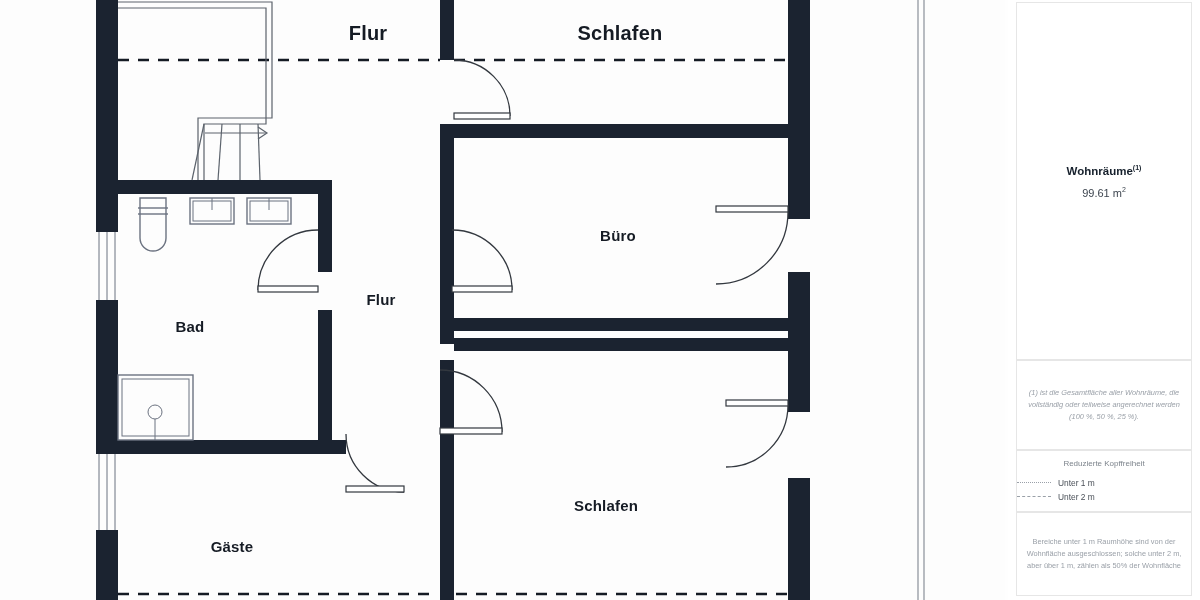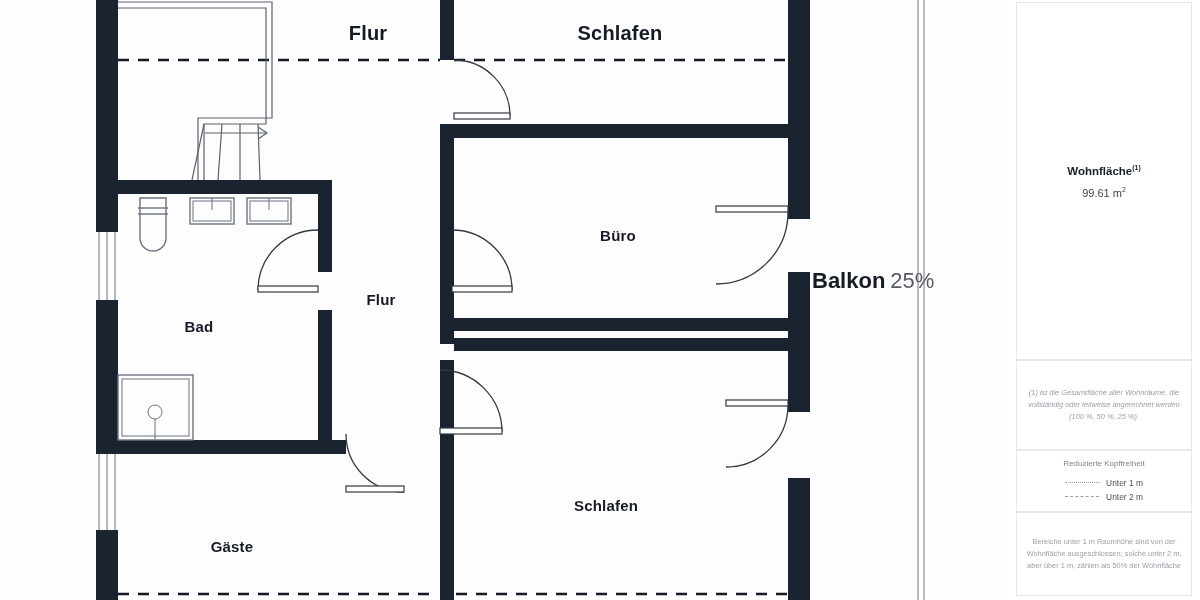--- a/index.html
+++ b/index.html
@@ -92,21 +92,20 @@
     padding: 0 9px;
   }
   .legend-title {
     font-size: 8px;
     color: #7d848c;
     margin-bottom: 8px;
   }
   .legend-row {
     display: flex;
     align-items: center;
-    justify-content: center;
     gap: 7px;
     margin: 2px 0;
     width: 100%;
   }
   .legend-dash { width: 34px; height: 0; border-top: 1px solid #9aa0a8; }
   .legend-dash.d1 { border-top-style: dotted; }
   .legend-dash.d2 { border-top-style: dashed; }
   .legend-text { font-size: 8.4px; color: #4a5058; }
 </style>
 </head>
@@ -265,34 +264,31 @@
         <path class="door" d="M788 405 A 62 62 0 0 1 726 467"></path>
         <rect class="leaf" x="726" y="400" width="62" height="6"></rect>
       </g>
 
     </svg>
 
     <div class="room-label rl-lg" style="left:368px; top:33px;">Flur</div>
     <div class="room-label rl-lg" style="left:620px; top:33px;">Schlafen</div>
     <div class="room-label rl-xl" style="left:618px; top:235px;">Büro</div>
     <div class="room-label rl-xl" style="left:381px; top:299px;">Flur</div>
-    <div class="room-label rl-xl" style="left:199px; top:326px;">Bad</div>
+    <div class="room-label rl-xl" style="left:190px; top:326px;">Bad</div>
     <div class="room-label rl-xl" style="left:232px; top:538px;margin-top:8px;">Gäste</div>
     <div class="room-label rl-xl" style="left:606px; top:505px;">Schlafen</div>
 
-    <div class="balkon-wrap" style="left:812px; top:281px;">
-      <span class="balkon-name">Balkon</span><span class="balkon-pct">25%</span>
-    </div>
   </div>
 
   <div id="panel">
 
     <div class="panel-card" id="card-area">
       <div class="area-title">
-        <span>Wohnfläche</span><sup>(1)</sup>
+        <span>Wohnräume</span><sup>(1)</sup>
       </div>
       <div class="area-value">
         <span>99.61 m</span><sup>2</sup>
       </div>
     </div>
 
     <div class="panel-card" id="card-note">
       <div class="fine-note">(1) ist die Gesamtfläche aller Wohnräume, die vollständig oder teilweise angerechnet werden (100 %, 50 %, 25 %).</div>
     </div>
 

